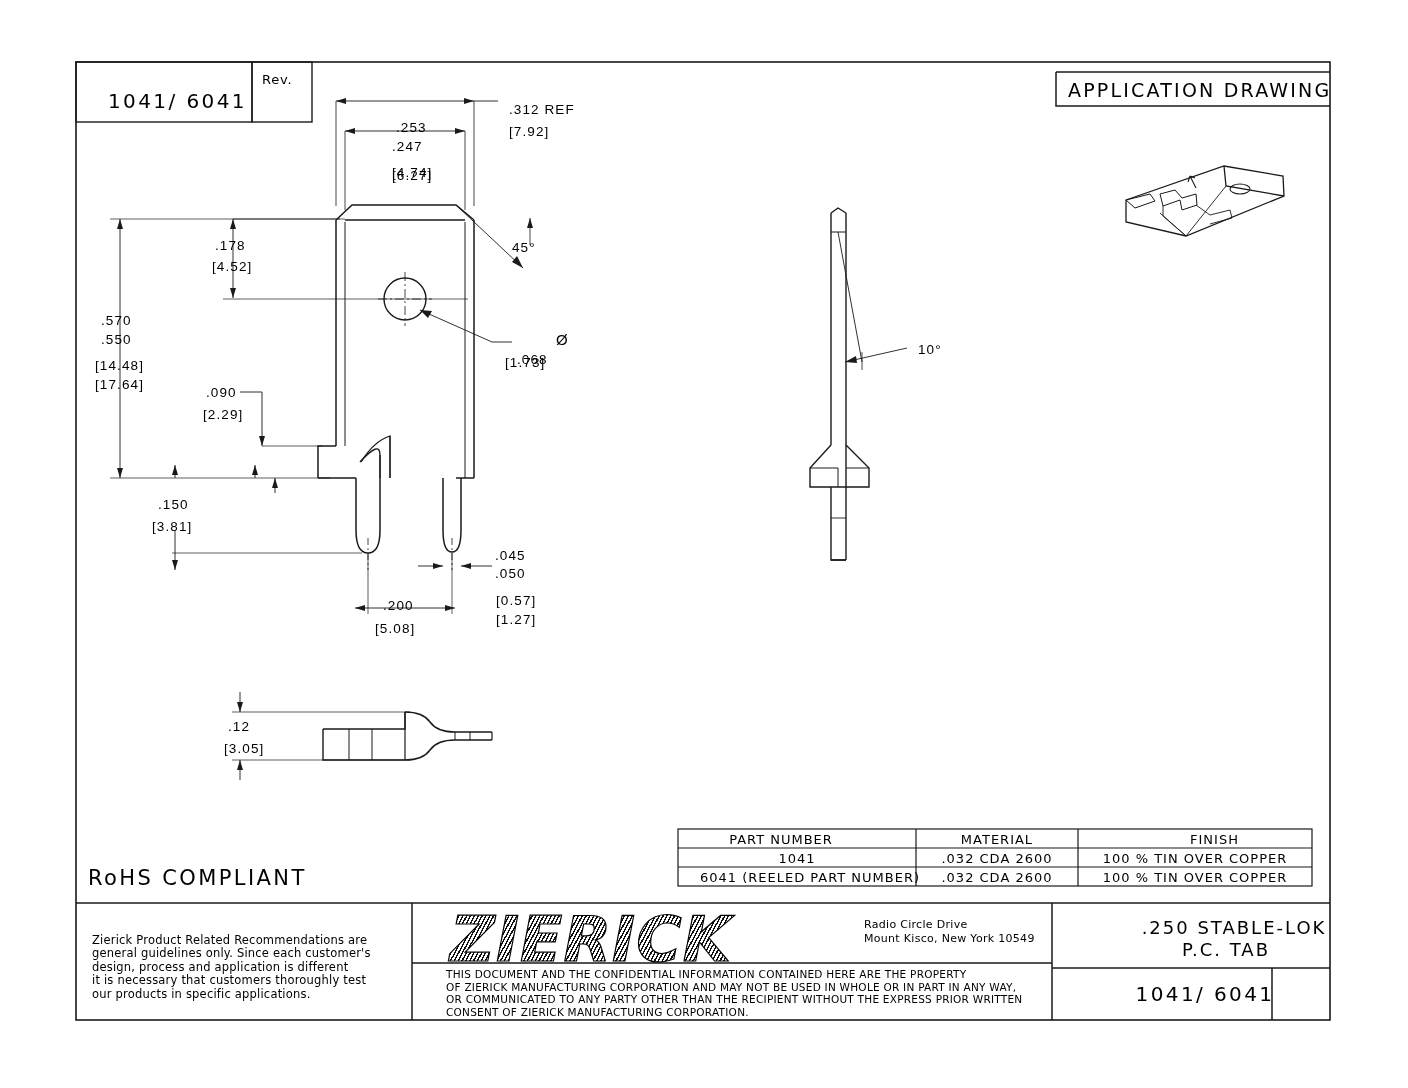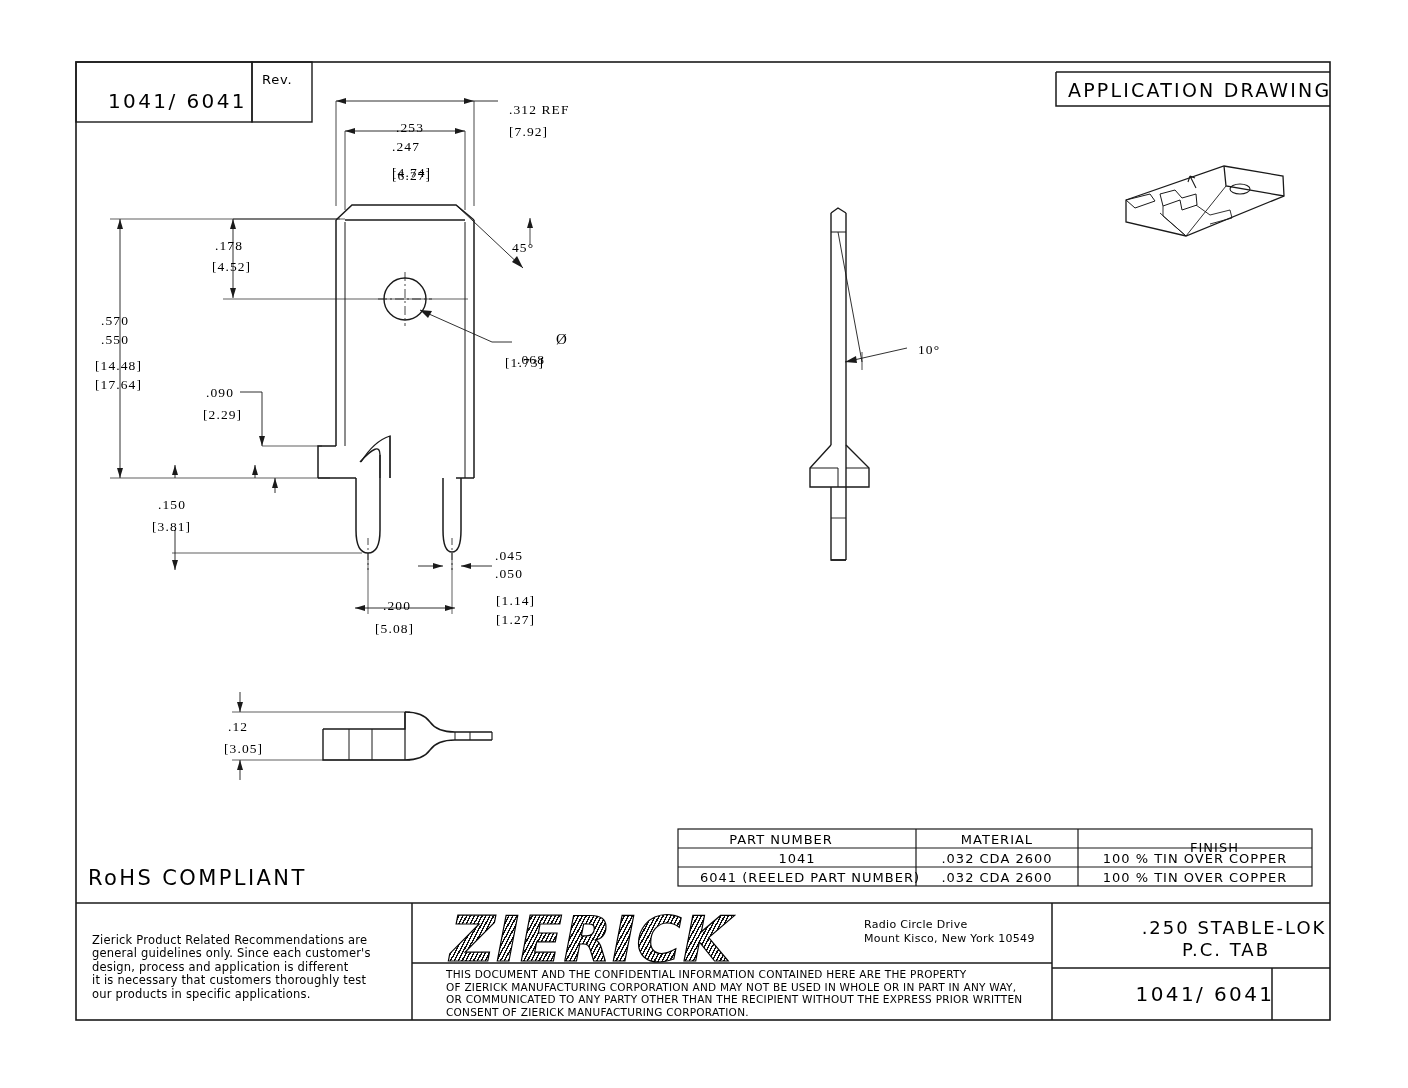--- a/index.html
+++ b/index.html
@@ -21,21 +21,21 @@
   .txt {
     position: absolute;
     font-family: "DejaVu Sans", sans-serif;
     color: #000;
     white-space: pre;
     letter-spacing: 0.6px;
   }
   .dim {
     font-size: 13.5px;
     letter-spacing: 1.1px;
-    font-family: Liberation Serif, serif;
+    font-family: Liberation Sans, sans-serif;
   }
   .hdr {
     font-size: 19px;
     letter-spacing: 2.2px;
   }
   .partno {
     font-size: 20px;
     letter-spacing: 2.4px;
   }
   .revlbl {
@@ -342,33 +342,33 @@
   <div class="txt dim" style="left:203px; top:407px;">[2.29]</div>
 
   <div class="txt dim" style="left:158px; top:497px;">.150</div>
   <div class="txt dim" style="left:152px; top:519px;">[3.81]</div>
 
   <div class="txt dim" style="left:383px; top:598px;">.200</div>
   <div class="txt dim" style="left:375px; top:621px;">[5.08]</div>
 
   <div class="txt dim" style="left:495px; top:548px;">.045</div>
   <div class="txt dim" style="left:495px; top:566px;">.050</div>
-  <div class="txt dim" style="left:496px; top:593px;">[1.14]</div>
+  <div class="txt dim" style="left:496px; top:593px;">[0.57]</div>
   <div class="txt dim" style="left:496px; top:612px;">[1.27]</div>
 
   <div class="txt dim" style="left:918px; top:342px;">10°</div>
 
   <div class="txt dim" style="left:228px; top:719px;">.12</div>
   <div class="txt dim" style="left:224px; top:741px;">[3.05]</div>
 
   <div class="txt rohs" style="left:88px; top:866px;">RoHS COMPLIANT</div>
 
   <div class="txt tblcell" style="left:678px; top:832px; width:206px;">PART NUMBER</div>
   <div class="txt tblcell" style="left:916px; top:832px; width:162px;">MATERIAL</div>
-  <div class="txt tblcell" style="left:1078px; top:832px; width:273px;margin-top:8px;">FINISH</div>
+  <div class="txt tblcell" style="left:1078px; top:832px; width:273px;">FINISH</div>
 
   <div class="txt tblcell" style="left:678px; top:851px; width:238px;">1041</div>
   <div class="txt tblcell" style="left:916px; top:851px; width:162px;">.032 CDA 2600</div>
   <div class="txt tblcell" style="left:1078px; top:851px; width:234px;">100 % TIN OVER COPPER</div>
 
   <div class="txt tblcell" style="left:678px; top:870px; width:264px;">6041 (REELED PART NUMBER)</div>
   <div class="txt tblcell" style="left:916px; top:870px; width:162px;">.032 CDA 2600</div>
   <div class="txt tblcell" style="left:1078px; top:870px; width:234px;">100 % TIN OVER COPPER</div>
 
   <div class="txt disc" style="left:92px; top:934px; width:312px;">Zierick Product Related Recommendations are

